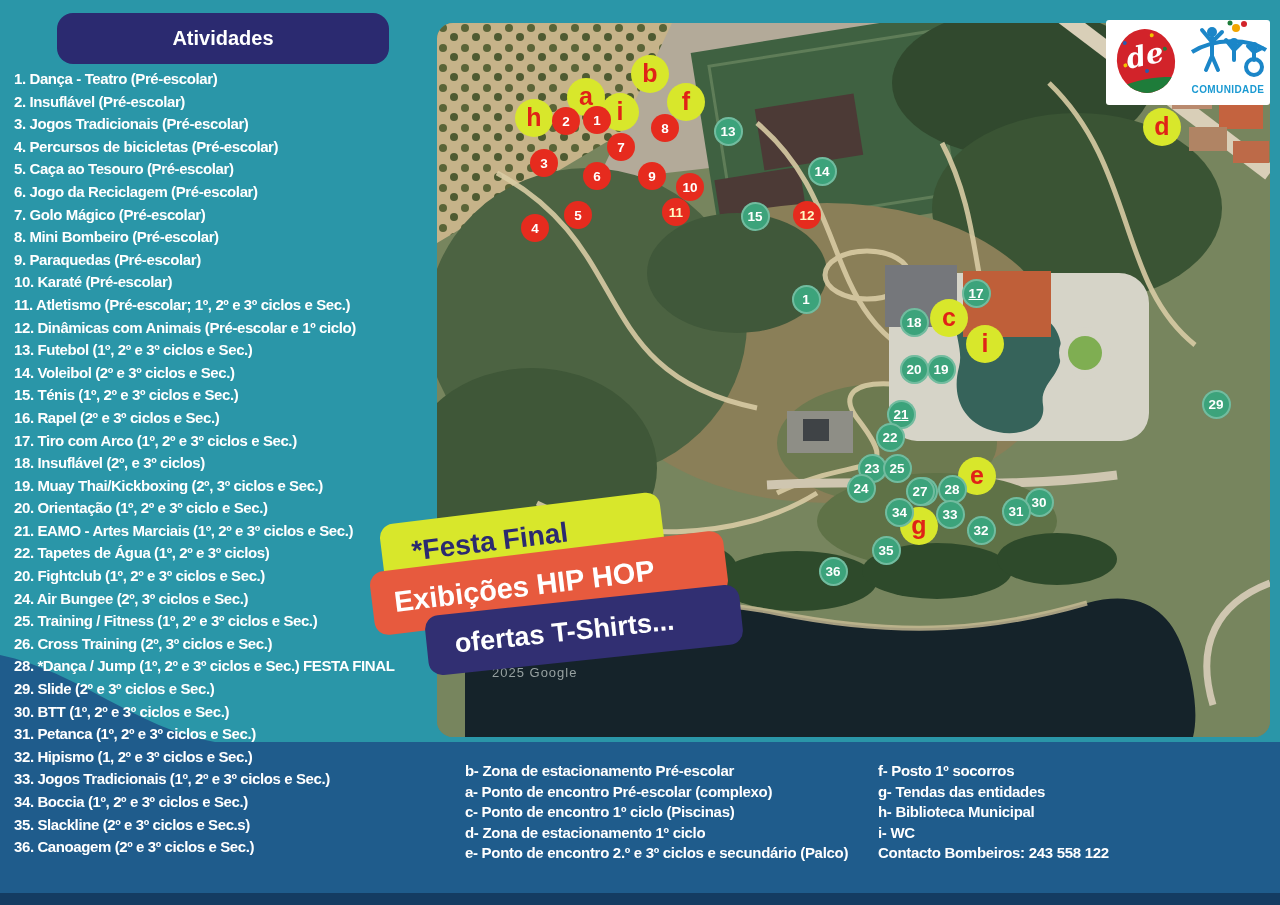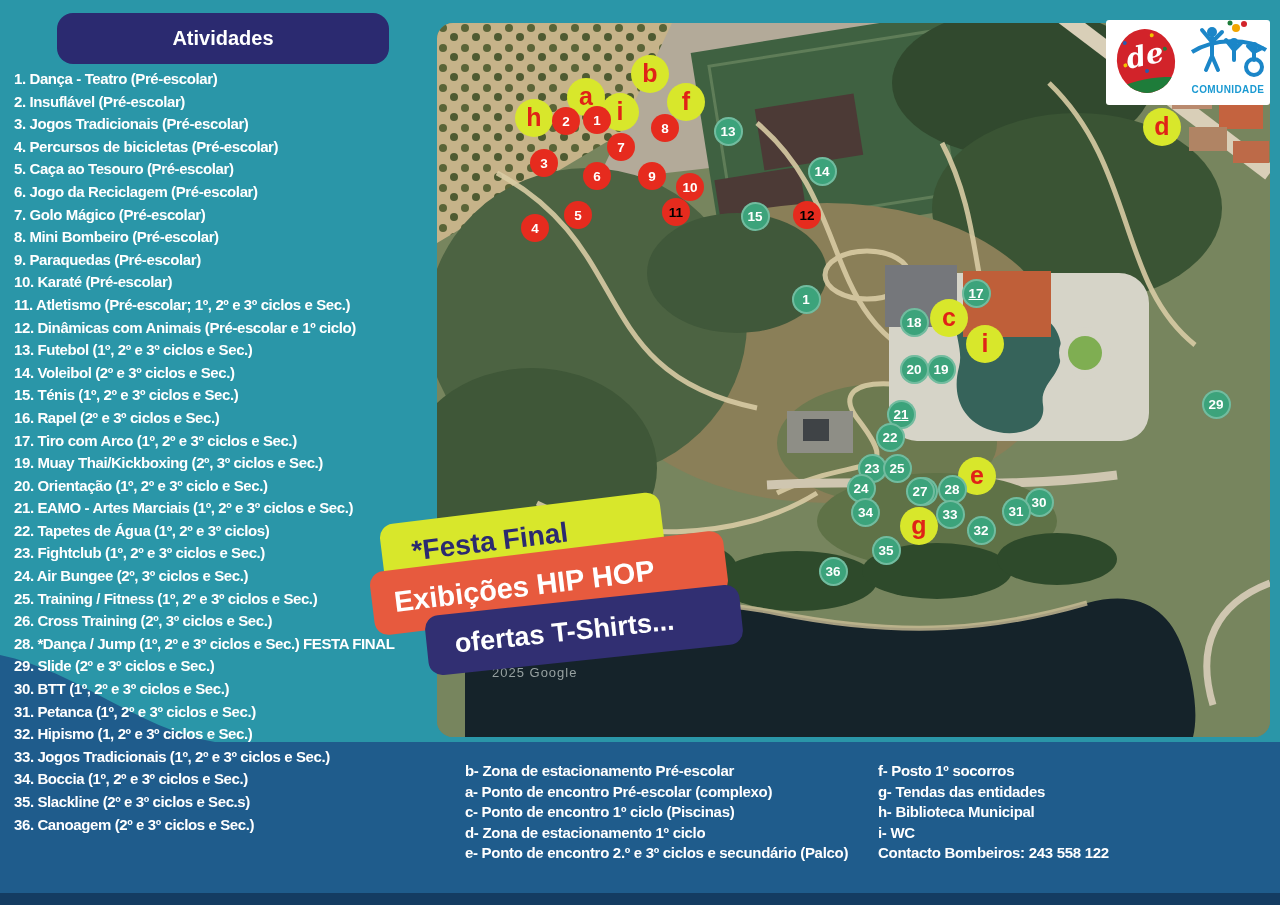--- a/index.html
+++ b/index.html
@@ -28,21 +28,21 @@
     border-radius:16px;overflow:hidden;background:#77855e;
   }
   .map svg{display:block;}
   .gmark{position:absolute;left:55px;top:642px;color:#97a1a1;font-size:13px;z-index:3;letter-spacing:1px;}
   
   .marker-layer{position:absolute;left:0;top:0;width:1280px;height:905px;z-index:4;pointer-events:none;}
   .marker{position:absolute;border-radius:50%;display:flex;align-items:center;justify-content:center;
           font-weight:bold;box-sizing:border-box;}
   .marker.letter{width:38px;height:38px;background:#d8e72b;color:#e02317;font-size:25px;padding-bottom:2px;}
   .marker.red{width:28px;height:28px;background:#e62b1e;color:#fff;font-size:13.5px;}
-  .marker.red.yl{color:#000000;}
+  .marker.red.yl{color:#fef9c3;}
   .marker.teal{width:29px;height:29px;background:#3ca37b;color:#fff;font-size:13.5px;
                box-shadow:inset 0 0 0 2px rgba(255,255,255,.28);}
   
   .banner{position:absolute;z-index:5;border-radius:14px;display:flex;align-items:center;font-weight:bold;}
   .banner-festa{left:381px;top:508px;width:252px;height:60px;background:#d8e72b;transform:rotate(-7deg);
                 color:#2b2a70;font-size:28px;padding-left:30px;}
   .banner-hiphop{left:371px;top:551px;width:334px;height:64px;background:#e75a3e;transform:rotate(-7deg);
                  color:#fff;font-size:29px;padding-left:22px;}
   .banner-tshirt{left:426px;top:600px;width:288px;height:60px;background:#312f72;transform:rotate(-6deg);
                  color:#fff;font-size:27px;padding-left:28px;}
@@ -89,25 +89,26 @@
     <div class="row">8. Mini Bombeiro (Pré-escolar)</div>
     <div class="row">9. Paraquedas (Pré-escolar)</div>
     <div class="row">10. Karaté (Pré-escolar)</div>
     <div class="row">11. Atletismo (Pré-escolar; 1º, 2º e 3º ciclos e Sec.)</div>
     <div class="row">12. Dinâmicas com Animais (Pré-escolar e 1º ciclo)</div>
     <div class="row">13. Futebol (1º, 2º e 3º ciclos e Sec.)</div>
     <div class="row">14. Voleibol (2º e 3º ciclos e Sec.)</div>
     <div class="row">15. Ténis (1º, 2º e 3º ciclos e Sec.)</div>
     <div class="row">16. Rapel (2º e 3º ciclos e Sec.)</div>
     <div class="row">17. Tiro com Arco (1º, 2º e 3º ciclos e Sec.)</div>
+    <div class="row">18. Insuflável (2º, e 3º ciclos)</div>
     <div class="row">19. Muay Thai/Kickboxing (2º, 3º ciclos e Sec.)</div>
     <div class="row">20. Orientação (1º, 2º e 3º ciclo e Sec.)</div>
     <div class="row">21. EAMO - Artes Marciais (1º, 2º e 3º ciclos e Sec.)</div>
     <div class="row">22. Tapetes de Água (1º, 2º e 3º ciclos)</div>
-    <div class="row">23. Fightclub (1º, 2º e 3º ciclos e Sec.)</div>
+    <div class="row">20. Fightclub (1º, 2º e 3º ciclos e Sec.)</div>
     <div class="row">24. Air Bungee (2º, 3º ciclos e Sec.)</div>
     <div class="row">25. Training / Fitness (1º, 2º e 3º ciclos e Sec.)</div>
     <div class="row">26. Cross Training (2º, 3º ciclos e Sec.)</div>
     <div class="row">28. *Dança / Jump (1º, 2º e 3º ciclos e Sec.) FESTA FINAL</div>
     <div class="row">29. Slide (2º e 3º ciclos e Sec.)</div>
     <div class="row">30. BTT (1º, 2º e 3º ciclos e Sec.)</div>
     <div class="row">31. Petanca (1º, 2º e 3º ciclos e Sec.)</div>
     <div class="row">32. Hipismo  (1, 2º e 3º ciclos e Sec.)</div>
     <div class="row">33. Jogos Tradicionais (1º, 2º e 3º ciclos e Sec.)</div>
     <div class="row">34. Boccia (1º, 2º e 3º ciclos e Sec.)</div>
@@ -230,21 +231,21 @@
     <div class="marker teal" style="left: 846.5px; top: 473.5px;">24</div>
     <div class="marker teal" style="left: 882.5px; top: 453.5px;">25</div>
     <div class="marker teal" style="left: 908.5px; top: 477px; text-align: center;">26</div>
     <div class="marker teal" style="left: 905.5px; top: 476.5px;">27</div>
     <div class="marker teal" style="left: 937.5px; top: 474.5px;">28</div>
     <div class="marker teal" style="left: 1201.5px; top: 389.5px;">29</div>
     <div class="marker teal" style="left: 1024.5px; top: 487.5px;">30</div>
     <div class="marker teal" style="left: 1001.5px; top: 496.5px;">31</div>
     <div class="marker teal" style="left: 966.5px; top: 515.5px;">32</div>
     <div class="marker teal" style="left: 935.5px; top: 499.5px;">33</div>
-    <div class="marker teal" style="left: 851px; top: 497.5px;">34</div>
+    <div class="marker teal" style="left: 885px; top: 497.5px;">34</div>
     <div class="marker teal" style="left: 871.5px; top: 535.5px;">35</div>
     <div class="marker teal" style="left: 818.5px; top: 556.5px;">36</div>
   </div>
 
 <div class="banner banner-festa">
   <span>*Festa Final</span>
 </div>
 <div class="banner banner-hiphop">
   <span>Exibições HIP HOP</span>
 </div>

